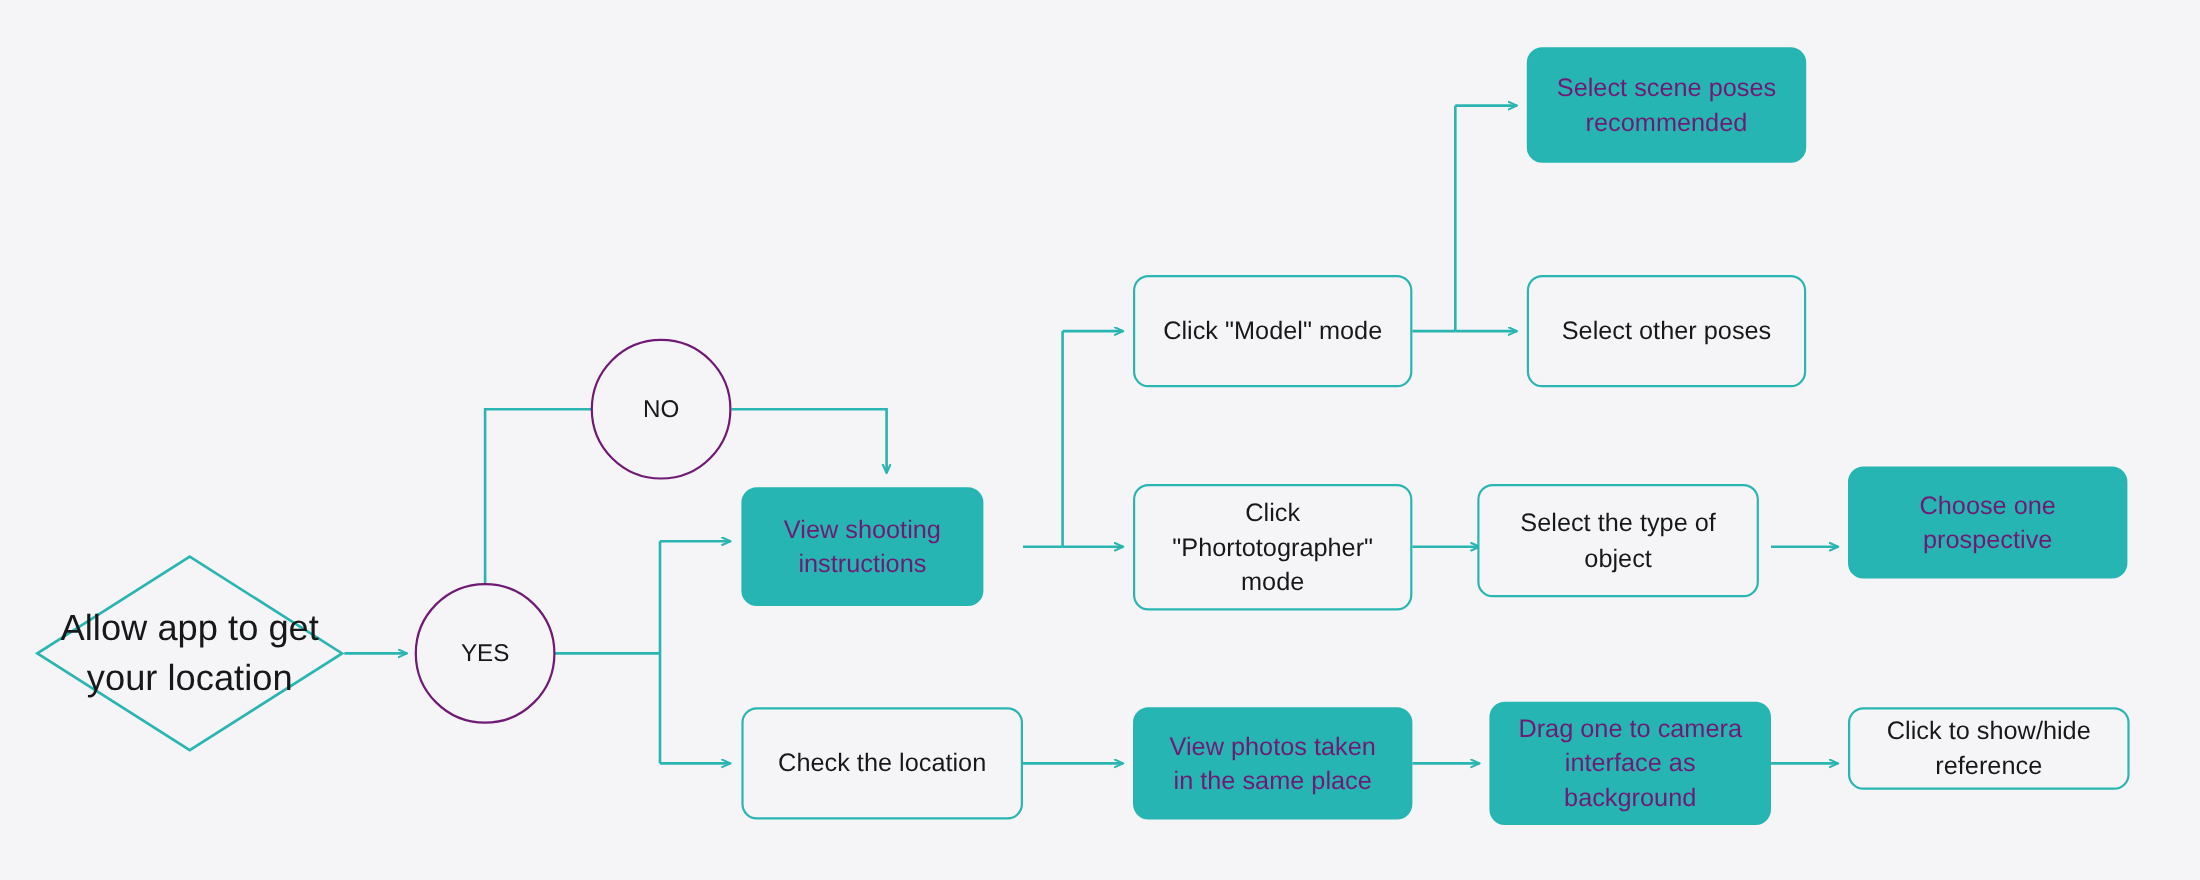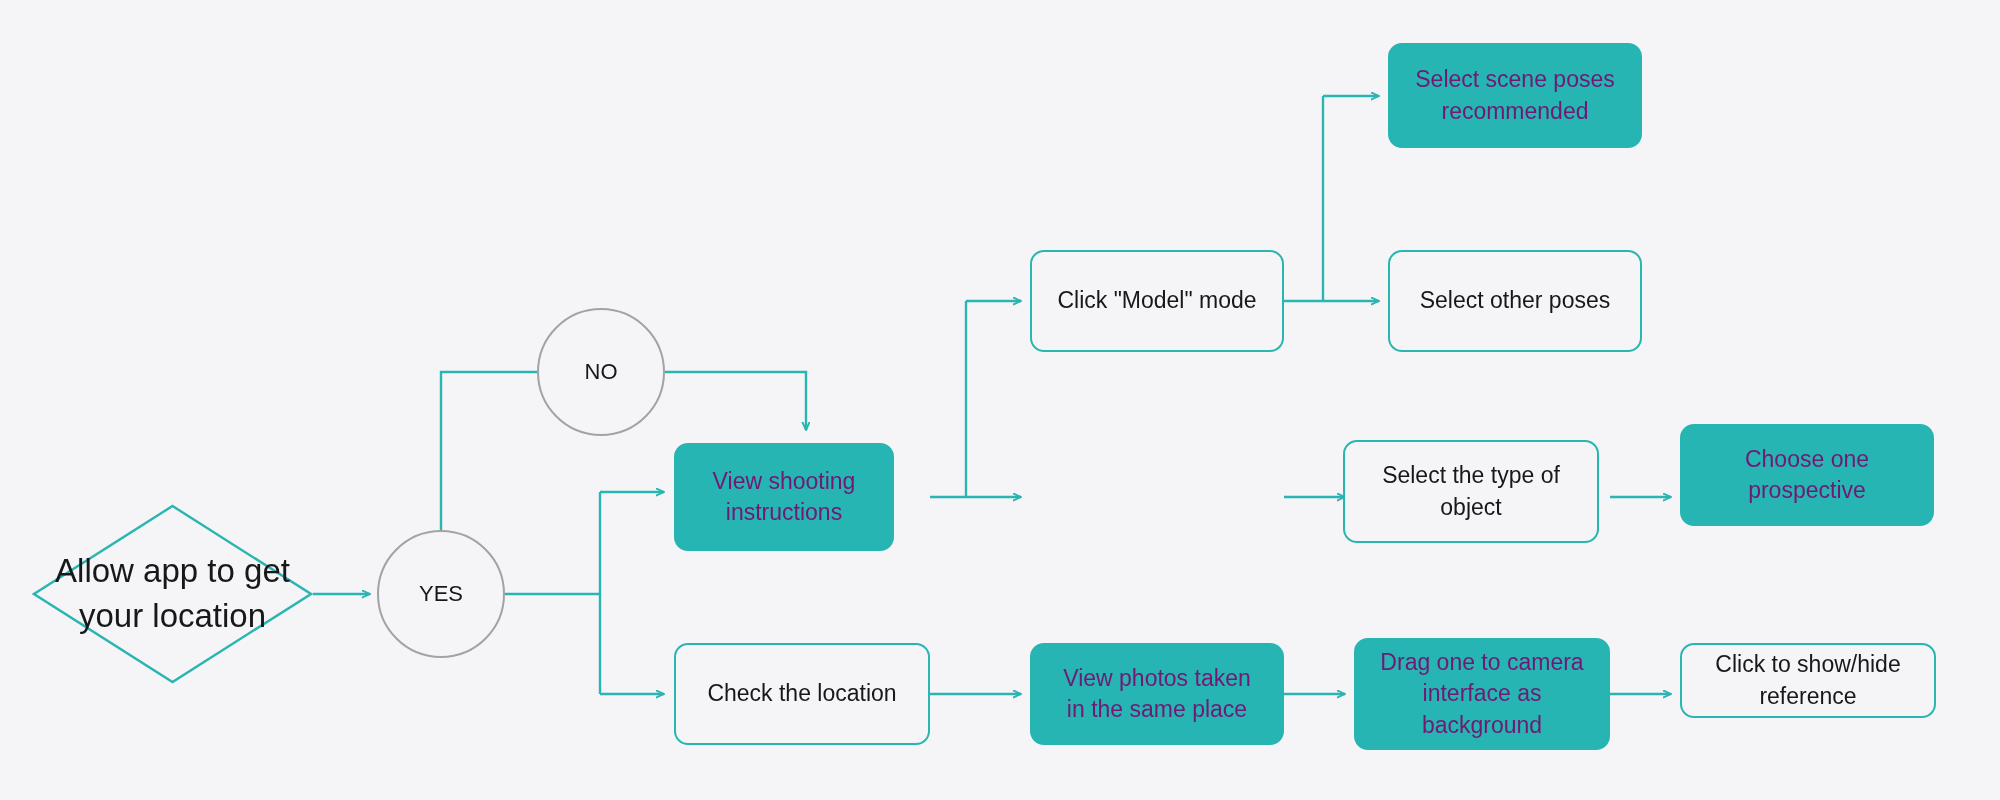--- a/index.html
+++ b/index.html
@@ -42,21 +42,21 @@
     border: 2px solid #2bb5b2;
     color: #17181a;
   }
   .node-box.filled {
     background: #26b5b2;
     border: 2px solid #26b5b2;
     color: #701a75;
   }
   .node-circle {
     border-radius: 50%;
-    border: 2px solid #a3a3a3;
+    border: 2px solid #701a75;
     background: #f5f5f7;
     color: #17181a;
     font-size: 22px;
   }
   .node-diamond {
     background: transparent;
     color: #17181a;
     font-size: 33px;
   }
   .diamond-shape {
@@ -142,20 +142,25 @@
 
   <div class="node node-box filled" style="left:1388px; top:43px; width:254px; height:105px;">
     <span>Select scene poses
 recommended</span>
   </div>
 
   <div class="node node-box outlined" style="left:1388px; top:250px; width:254px; height:102px;">
     <span>Select other poses</span>
   </div>
 
+  <div class="node node-box outlined" style="left:1030px; top:440px; width:254px; height:115px;">
+    <span>Click
+"Phortotographer"
+mode</span>
+  </div>
 
   <div class="node node-box outlined" style="left:1343px; top:440px; width:256px; height:103px;">
     <span>Select the type of
 object</span>
   </div>
 
   <div class="node node-box filled" style="left:1680px; top:424px; width:254px; height:102px;">
     <span>Choose one
 prospective</span>
   </div>

